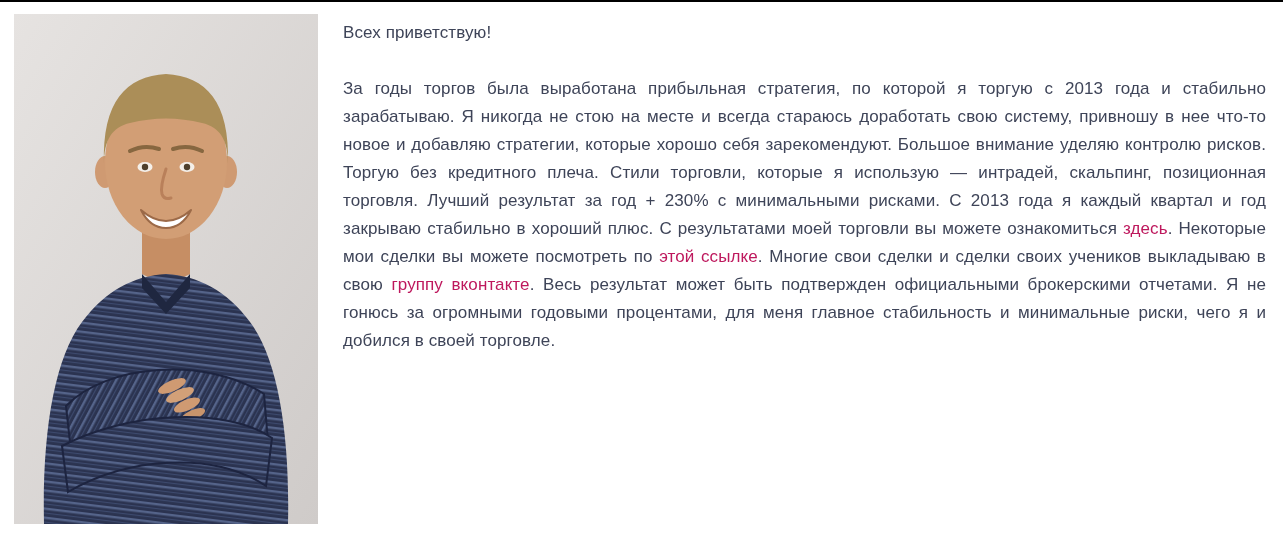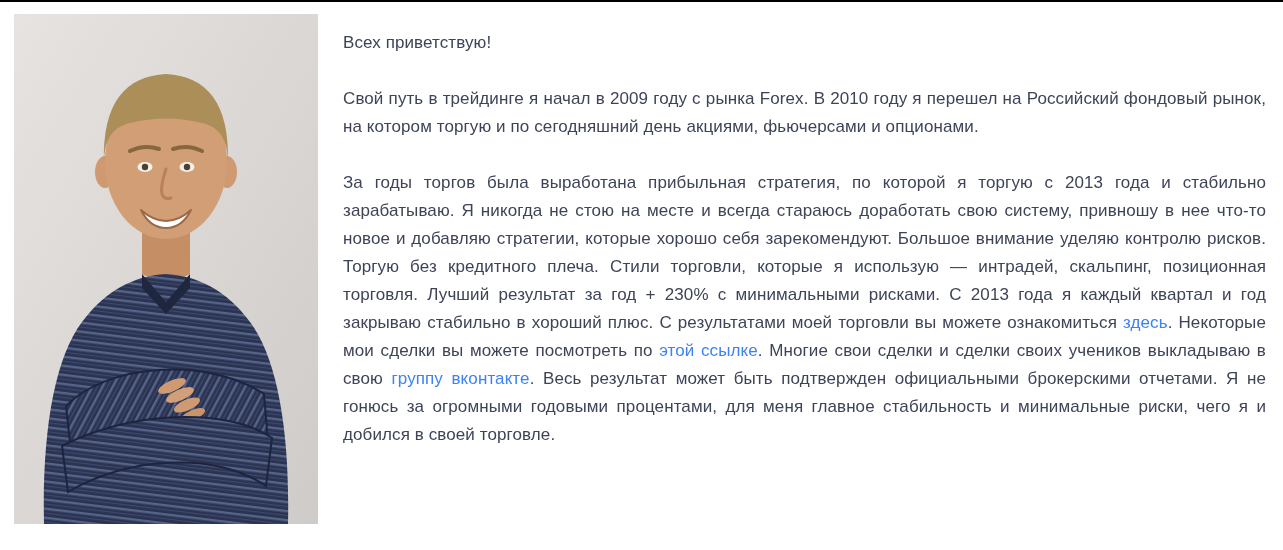--- a/index.html
+++ b/index.html
@@ -27,24 +27,24 @@
   .content {
     position: absolute;
     left: 343px; top: 17px;
     width: 923px;
     color: #3e4458;
     font-size: 17px;
     line-height: 28px;
     text-align: justify;
     letter-spacing: 0.1px;
   }
-  .content p { margin: 12px 0 28px 0; }
+  .content p { margin: 2px 0 28px 0; }
   .content p:last-child { margin-bottom: 0; }
   .link {
-    color: #3b82f6;
+    color: #be185d;
     text-decoration: none;
     cursor: pointer;
   }
 </style>
 </head>
 <body>
 
 <div class="top-bar"></div>
 
 <figure class="photo">
@@ -92,15 +92,14 @@
       <ellipse cx="166" cy="381" rx="15" ry="5.5" fill="#d2a078" transform="rotate(-24 166 381)"></ellipse>
       <ellipse cx="173" cy="391" rx="14" ry="5.5" fill="#cf9a72" transform="rotate(-24 173 391)"></ellipse>
       <ellipse cx="179" cy="401" rx="13" ry="5" fill="#c8946c" transform="rotate(-24 179 401)"></ellipse>
     </g>
     <path d="M48,432 C112,398 212,392 258,424 L252,472 C198,436 112,444 54,478 Z" fill="url(#pinstripe)" stroke="#1d2440" stroke-width="2"></path>
   </svg>
 </figure>
 
 <main class="content">
   <p>Всех приветствую!</p>
-  <p>Свой путь в трейдинге я начал в 2009 году с рынка Forex. В 2010 году я перешел на Российский фондовый рынок, на котором торгую и по сегодняшний день акциями, фьючерсами и опционами.</p>
   <p><span>За годы торгов была выработана прибыльная стратегия, по которой я торгую с 2013 года и стабильно зарабатываю. Я никогда не стою на месте и всегда стараюсь доработать свою систему, привношу в нее что-то новое и добавляю стратегии, которые хорошо себя зарекомендуют. Большое внимание уделяю контролю рисков. Торгую без кредитного плеча. Стили торговли, которые я использую — интрадей, скальпинг, позиционная торговля. Лучший результат за год + 230% с минимальными рисками. С 2013 года я каждый квартал и год закрываю стабильно в хороший плюс. С результатами моей торговли вы можете ознакомиться </span><a href="#" class="link">здесь</a><span>. Некоторые мои сделки вы можете посмотреть по </span><a href="#" class="link">этой ссылке</a><span>. Многие свои сделки и сделки своих учеников выкладываю в свою </span><a href="#" class="link">группу вконтакте</a><span>. Весь результат может быть подтвержден официальными брокерскими отчетами. Я не гонюсь за огромными годовыми процентами, для меня главное стабильность и минимальные риски, чего я и добился в своей торговле.</span></p>
 </main>
 
 </body></html>

